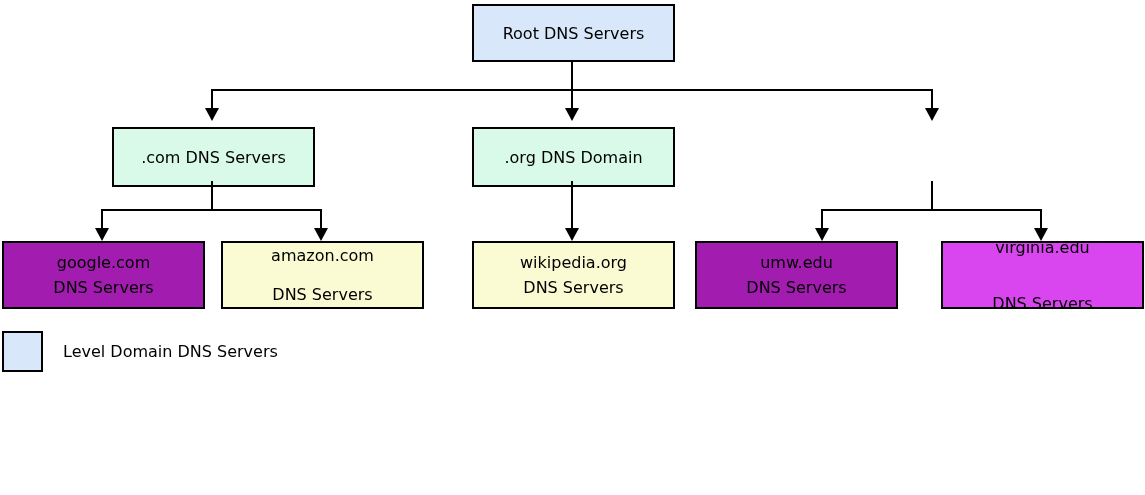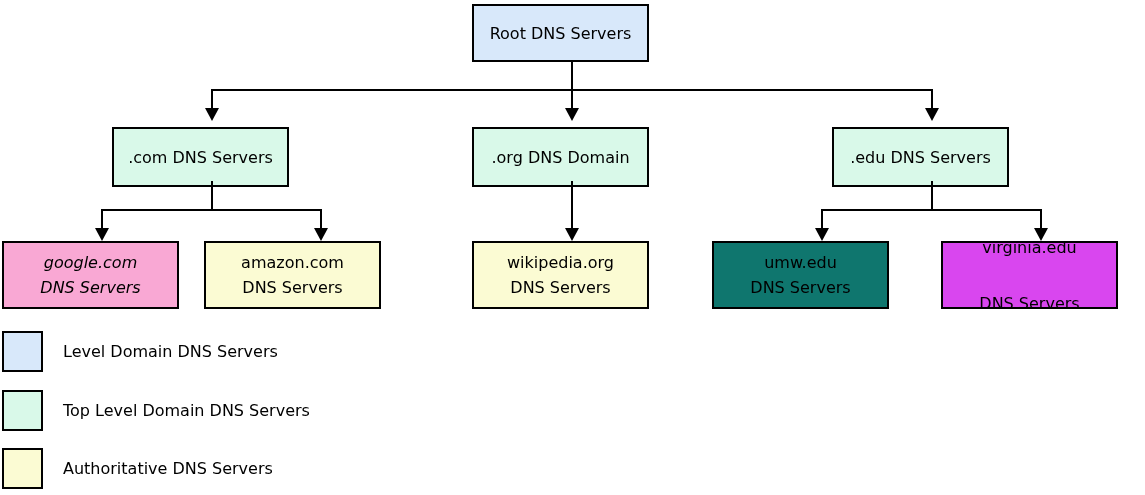--- a/index.html
+++ b/index.html
@@ -12,21 +12,21 @@
     width: 1145px;
     height: 495px;
     background: #ffffff;
     font-family: "DejaVu Sans", "Liberation Sans", sans-serif;
     color: #000000;
     overflow: hidden;
   }
   .node {
     position: absolute;
     box-sizing: border-box;
-    width: 177px;
+    width: 203px;
     border: 2px solid #000000;
     display: flex;
     flex-direction: column;
     align-items: center;
     justify-content: center;
     text-align: center;
     font-size: 16px;
     line-height: 25px;
   }
   .node.root  { top: 4px;   height: 58px; }
@@ -78,37 +78,34 @@
   <div class="node root" style="left: 472px; background-color: rgb(216, 232, 250);">
     <span>Root DNS Servers</span>
   </div>
 
   <div class="node tld" style="left: 112px; background-color: rgb(217, 249, 233);">
     <span>.com DNS Servers</span>
   </div>
   <div class="node tld" style="left: 472px; background-color: rgb(217, 249, 233);">
     <span>.org DNS Domain</span>
   </div>
-  <div class="node tld" style="left: 832px; background-color: rgb(217, 249, 233);">
-    <span>.edu DNS Servers</span>
-  </div>
 
-  <div class="node auth" style="left: 2px; background-color: #f9a8d4; font-style: italic;">
+  <div class="node auth" style="left: 2px; background-color: #a21caf;">
     <span>google.com</span>
     <span>DNS Servers</span>
   </div>
-  <div class="node auth" style="left: 204px; background-color: rgb(251, 251, 211);">
+  <div class="node auth" style="left: 221px; background-color: rgb(251, 251, 211); justify-content: space-between;">
     <span>amazon.com</span>
     <span>DNS Servers</span>
   </div>
   <div class="node auth" style="left: 472px; background-color: rgb(251, 251, 211); justify-content: center;">
     <span>wikipedia.org</span>
     <span>DNS Servers</span>
   </div>
-  <div class="node auth" style="left: 712px; background-color: #0f766e;">
+  <div class="node auth" style="left: 695px; background-color: #a21caf;">
     <span>umw.edu</span>
     <span>DNS Servers</span>
   </div>
   <div class="node auth" style="left: 941px; background-color: #d946ef; gap: 31px;">
     <span>virginia.edu</span>
     <span>DNS Servers</span>
   </div>
 
   <div class="v-line" style="left:571px; top:62px;  height:28px"></div>
   <div class="h-line" style="left:211px; top:89px;  width:722px"></div>
@@ -133,22 +130,14 @@
   <div class="h-line" style="left:821px;  top:209px; width:221px"></div>
   <div class="v-line" style="left:821px;  top:211px; height:17px"></div>
   <div class="v-line" style="left:1040px; top:211px; height:17px"></div>
   <div class="arrow-down" style="left:815px;  top:228px"></div>
   <div class="arrow-down" style="left:1034px; top:228px"></div>
 
   <div class="legend-row" style="top:330px">
     <span class="legend-swatch" style="background-color: rgb(216, 232, 250);"></span>
     <span class="legend-label">Level Domain DNS Servers</span>
   </div>
-  <div class="legend-row" style="top:389px">
-    <span class="legend-swatch" style="background-color: rgb(217, 249, 233);"></span>
-    <span class="legend-label">Top Level Domain DNS Servers</span>
-  </div>
-  <div class="legend-row" style="top:447px">
-    <span class="legend-swatch" style="background-color: rgb(251, 251, 211);"></span>
-    <span class="legend-label">Authoritative DNS Servers</span>
-  </div>
 
 </div>
 
 </body></html>

